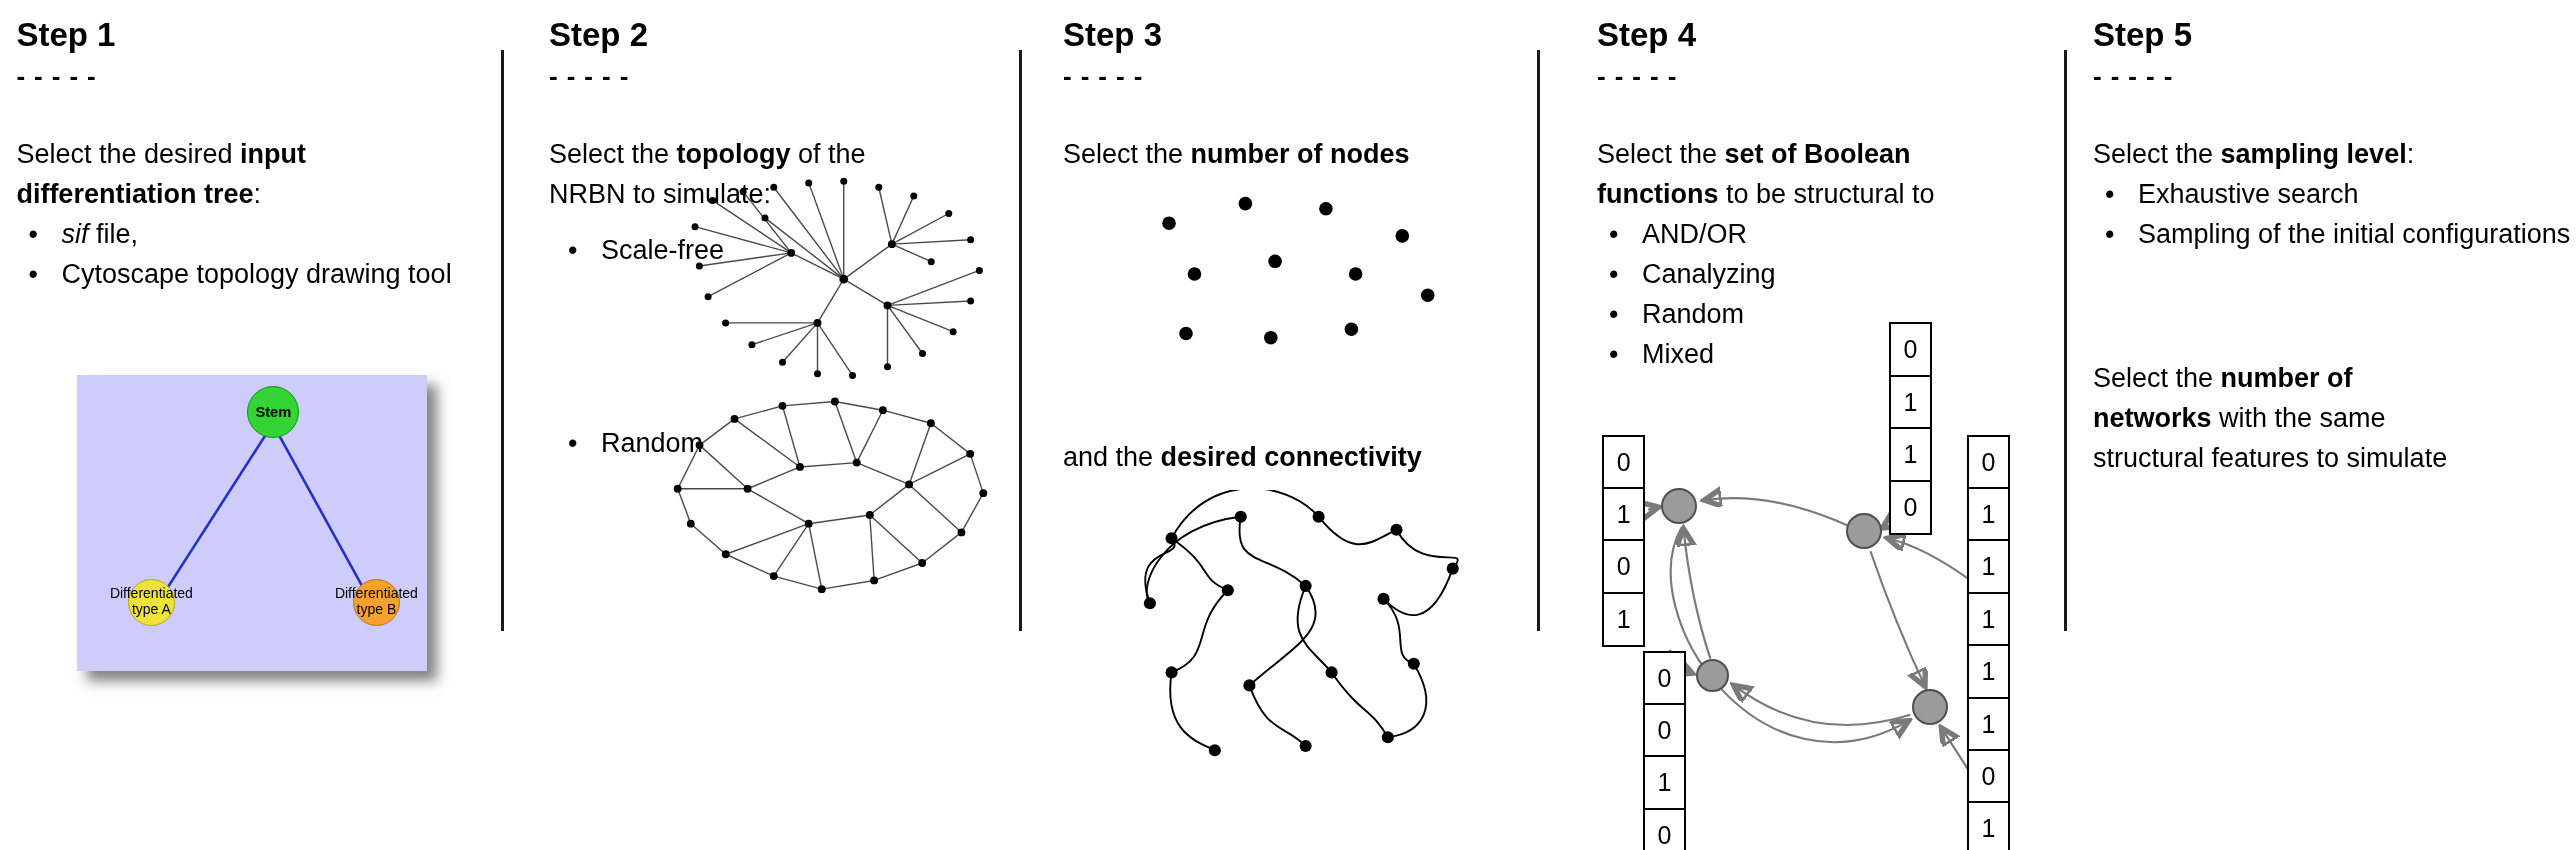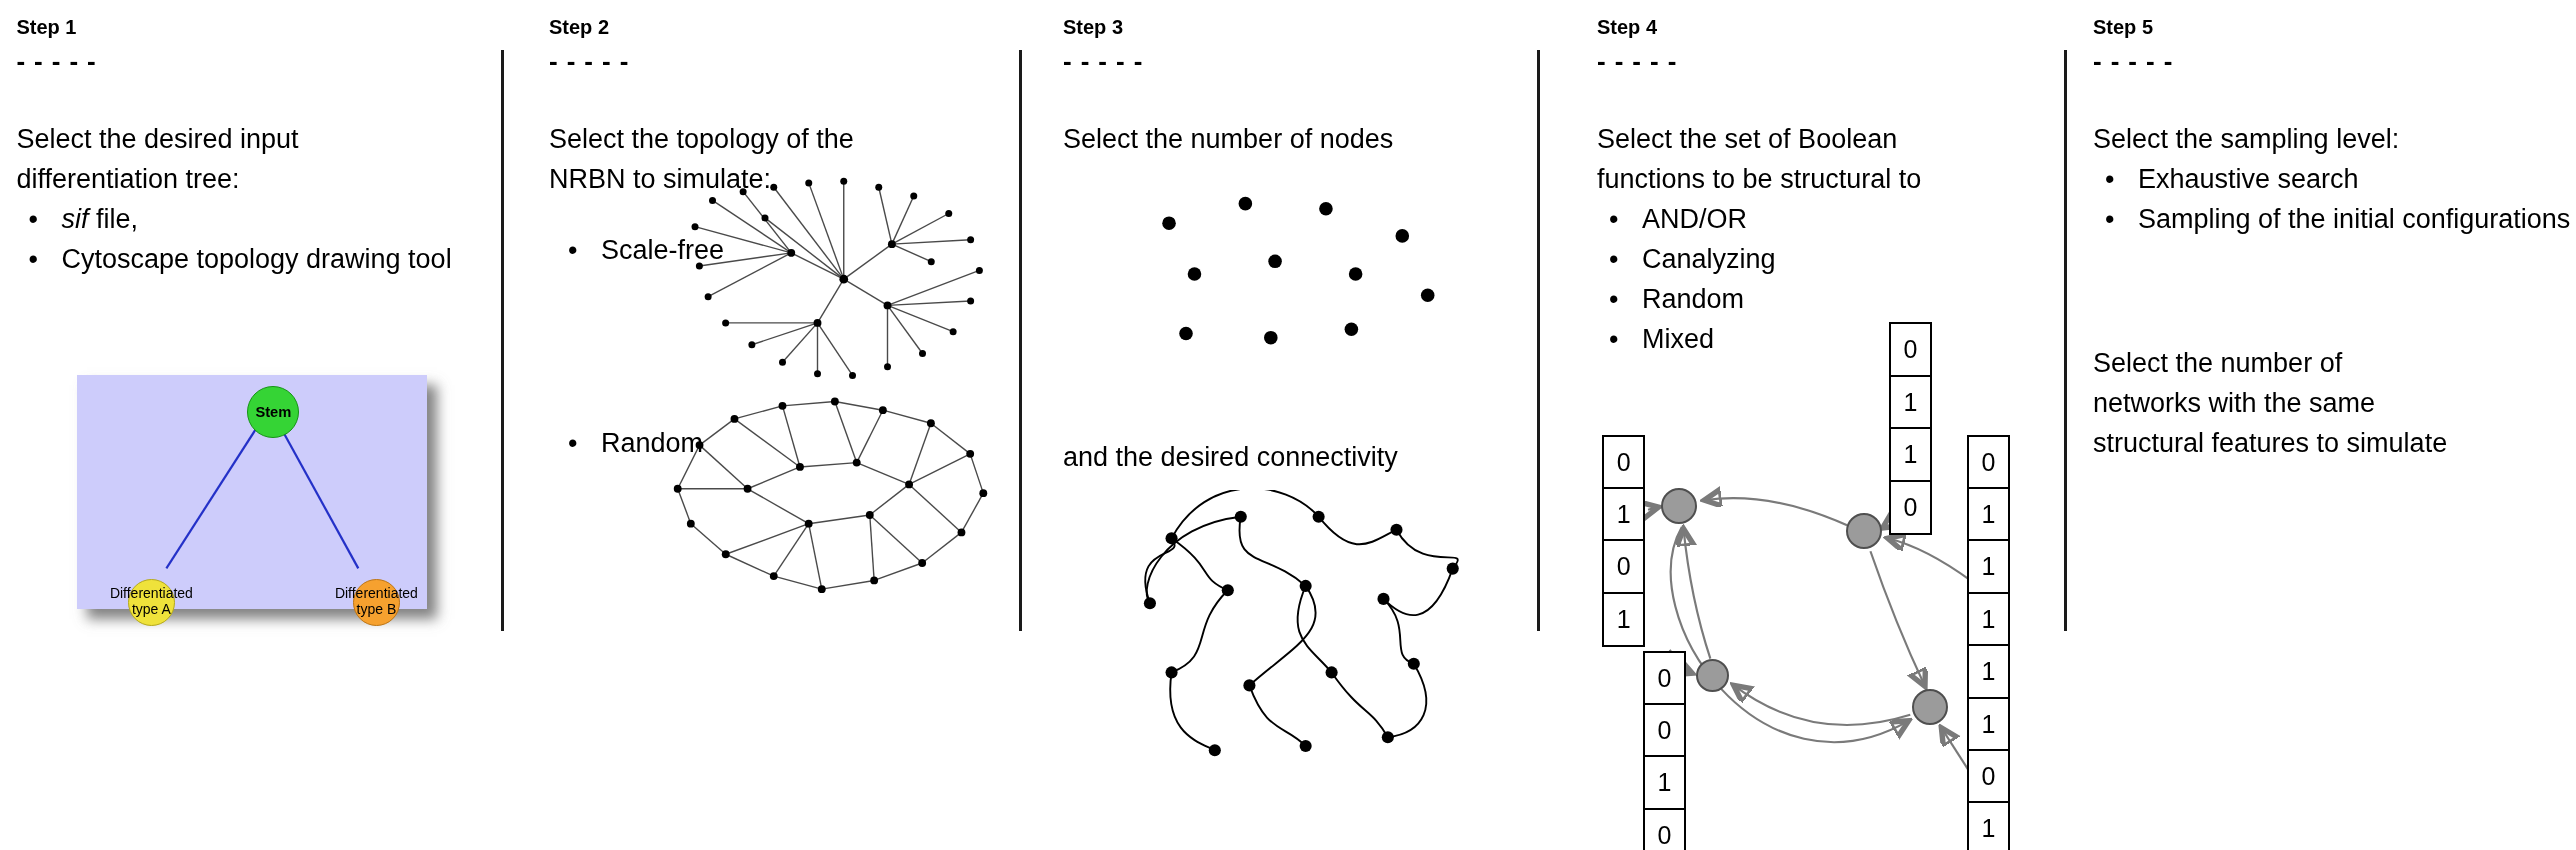--- a/index.html
+++ b/index.html
@@ -9,33 +9,33 @@
 
   .divider { position:absolute; top:50px; width:2.6px; height:581px; background:#1a1a1a; }
 
   .col { position:absolute; top:15.6px; }
   #col1 { left:16.4px;   width:489px; }
   #col2 { left:549px;  width:424px; }
   #col3 { left:1063px; width:476px; }
   #col4 { left:1579px; width:485px;margin-left:18px; }
   #col5 { left:2093px; width:482px; }
 
-  .title  { font-size:20px; font-weight:bold; color:#000; }
+  .title  { font-size:33px; font-weight:bold; color:#000; }
   .dashes { font-size:26px; font-weight:bold; margin-top:7px; letter-spacing:0.9px; color:#000; }
   .body   { font-size:27px; line-height:40px; color:#000; }
   .intro  { margin-top:42px; }
-  b { font-weight:normal; }
+  b { font-weight:bold; }
   i { font-style:italic;margin-top:11px; }
 
   .bullet { display:flex; }
   .bullet .mark { width:45px; flex:0 0 45px; text-align:left; padding-left:12px; }
   .bullet .btxt { flex:1; }
 
   
-  .tree-box { position:absolute; left:61px; top:359px; width:350px; height:234px;
+  .tree-box { position:absolute; left:61px; top:359px; width:350px; height:296px;
               background:#cdccfb; box-shadow:10.4px 10.4px 12px rgba(90,90,90,0.75); }
   .tree-lines { position:absolute; left:0; top:0; width:100%; height:100%; }
   .tnode { position:absolute; border-radius:50%; display:flex; align-items:center; justify-content:center;
            font-weight:bold; color:#000; text-align:center; }
   .tnode.stem  { left:170px; top:11.2px;  width:52px; height:52px; background:#35d435; border:1.7px solid #159415; font-size:14.7px; }
   .tnode.leafa { left:51px;  top:204px; width:47px; height:47px; background:#efe23b; border:1.7px solid #b5a918; }
   .tnode.leafb { left:276px; top:204px; width:47px; height:47px; background:#f6a12f; border:1.7px solid #bd7413; }
   .leaf-label { position:absolute; width:112px; text-align:center; font-weight:normal; font-size:14px; line-height:16.4px; color:#000; }
   .leaf-label.la { left:18px;  top:210px; }
   .leaf-label.lb { left:243px; top:210px; }

